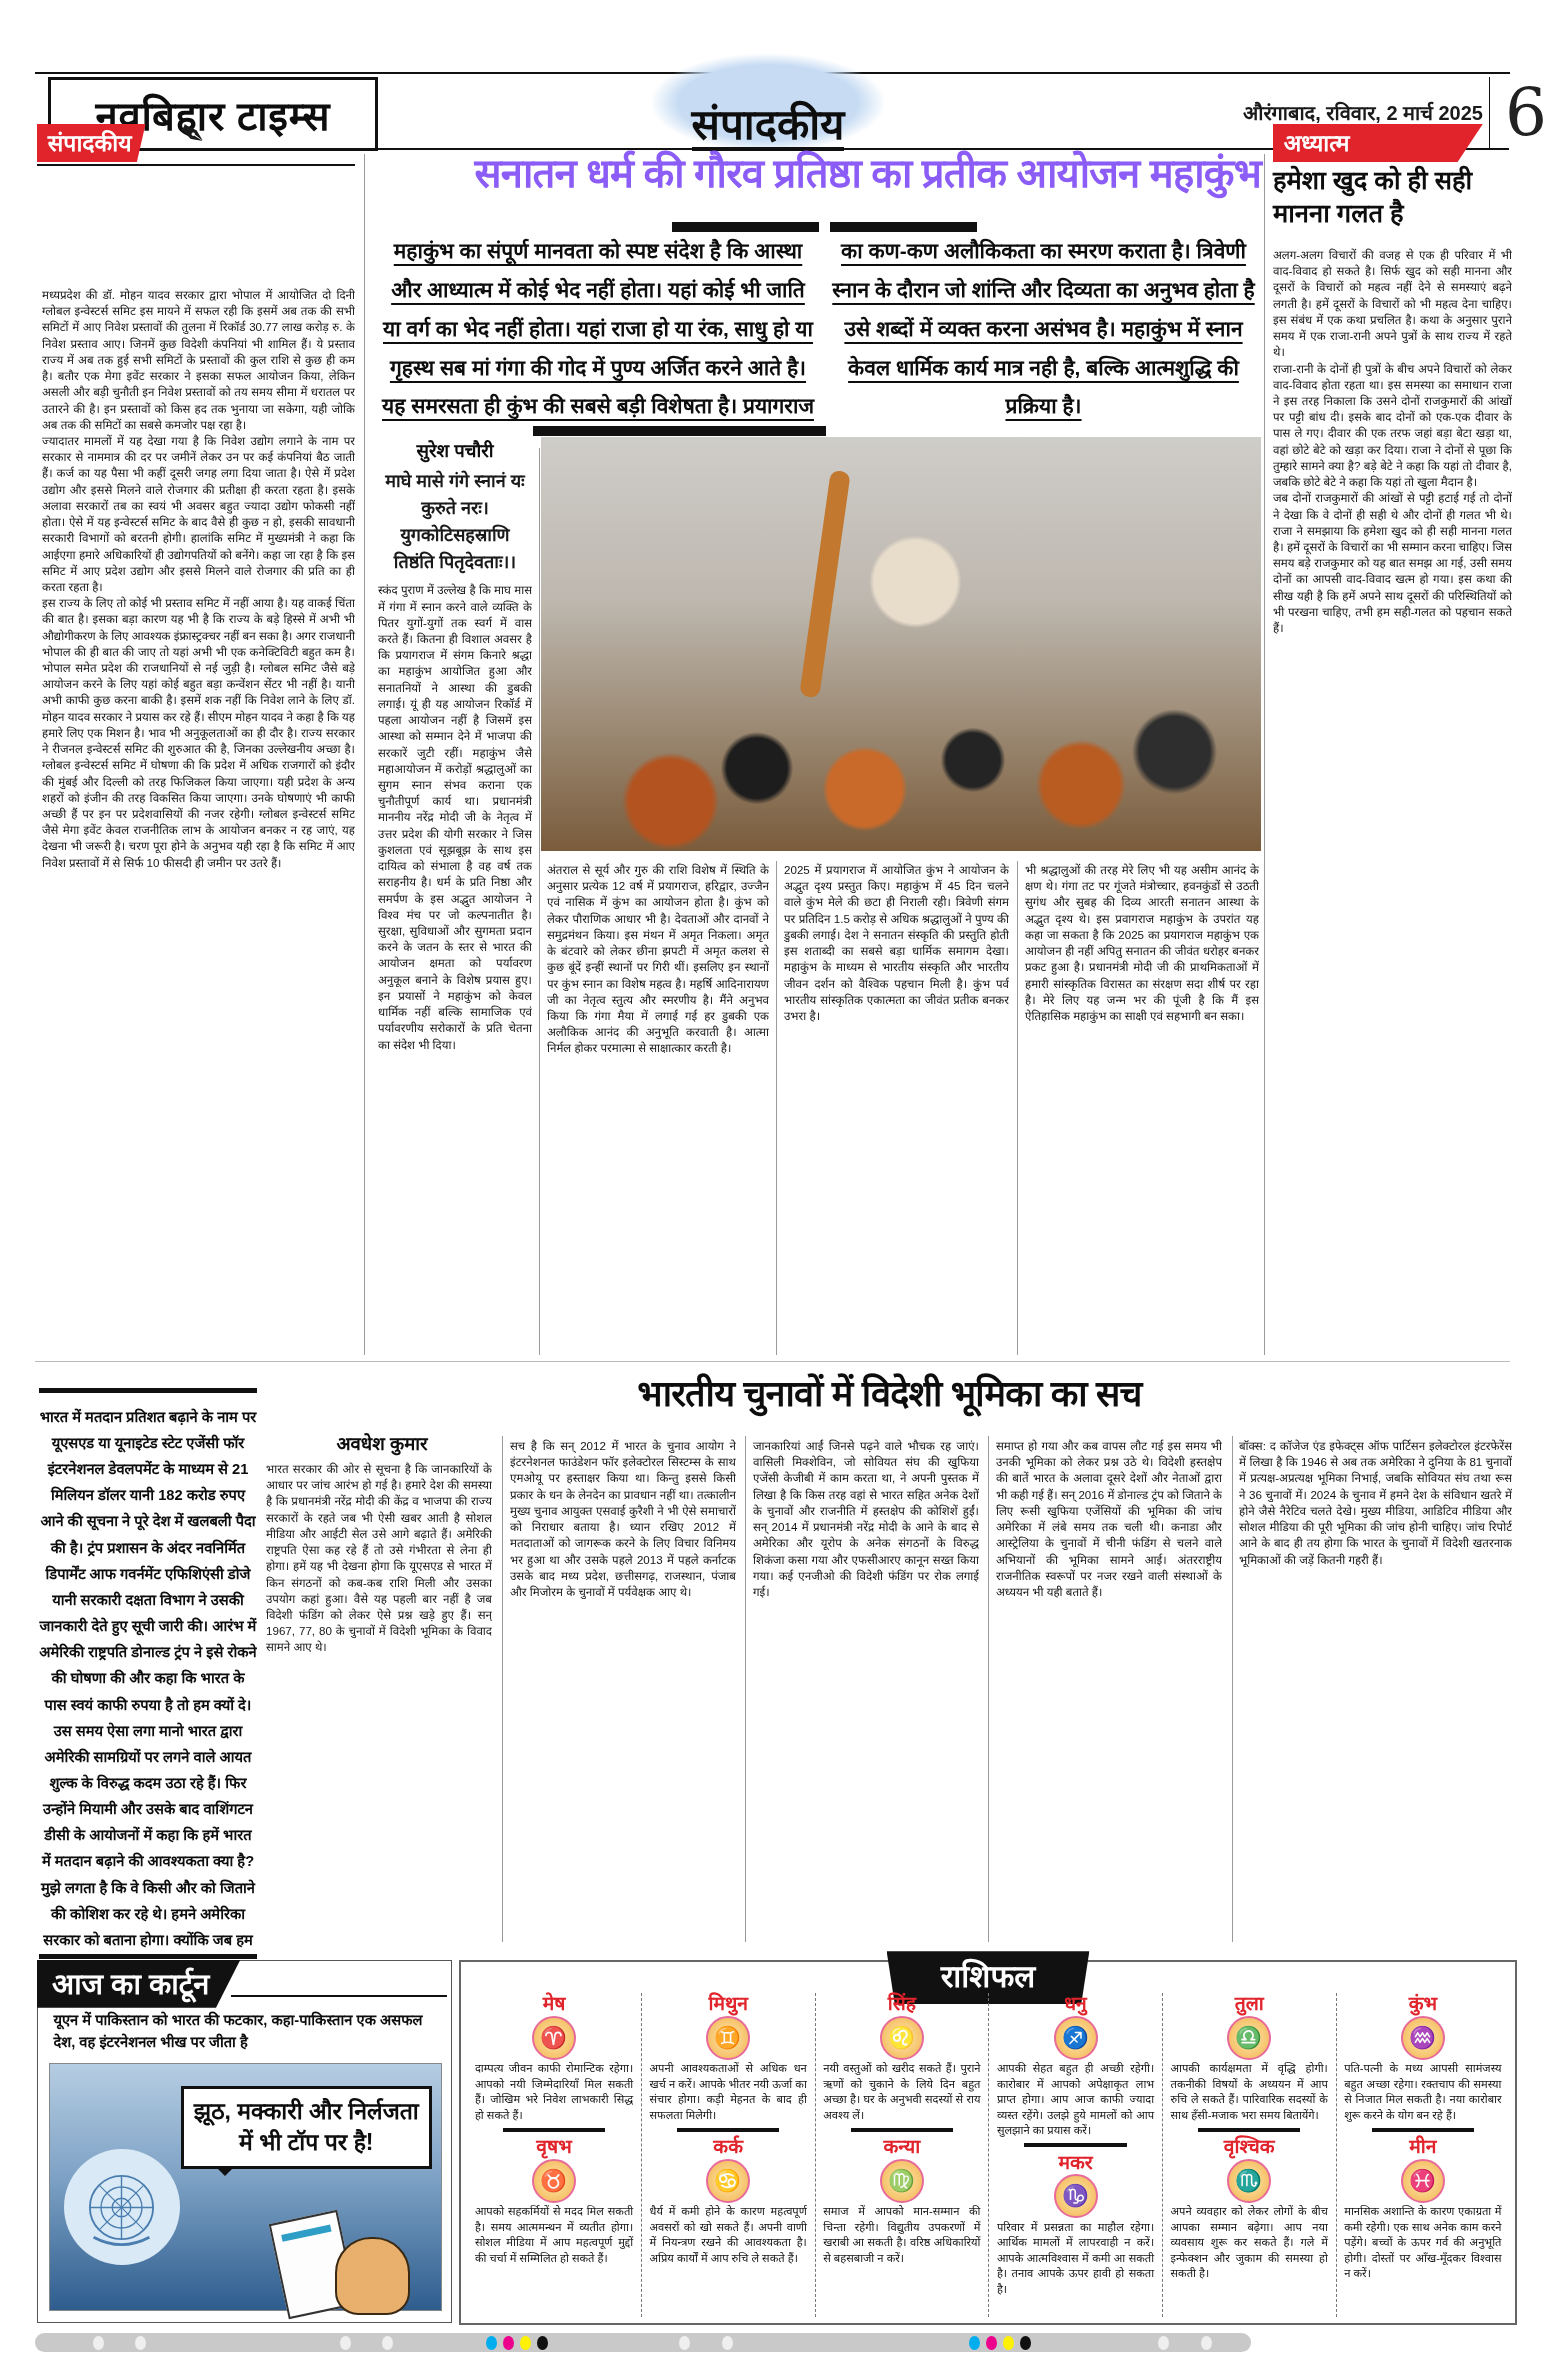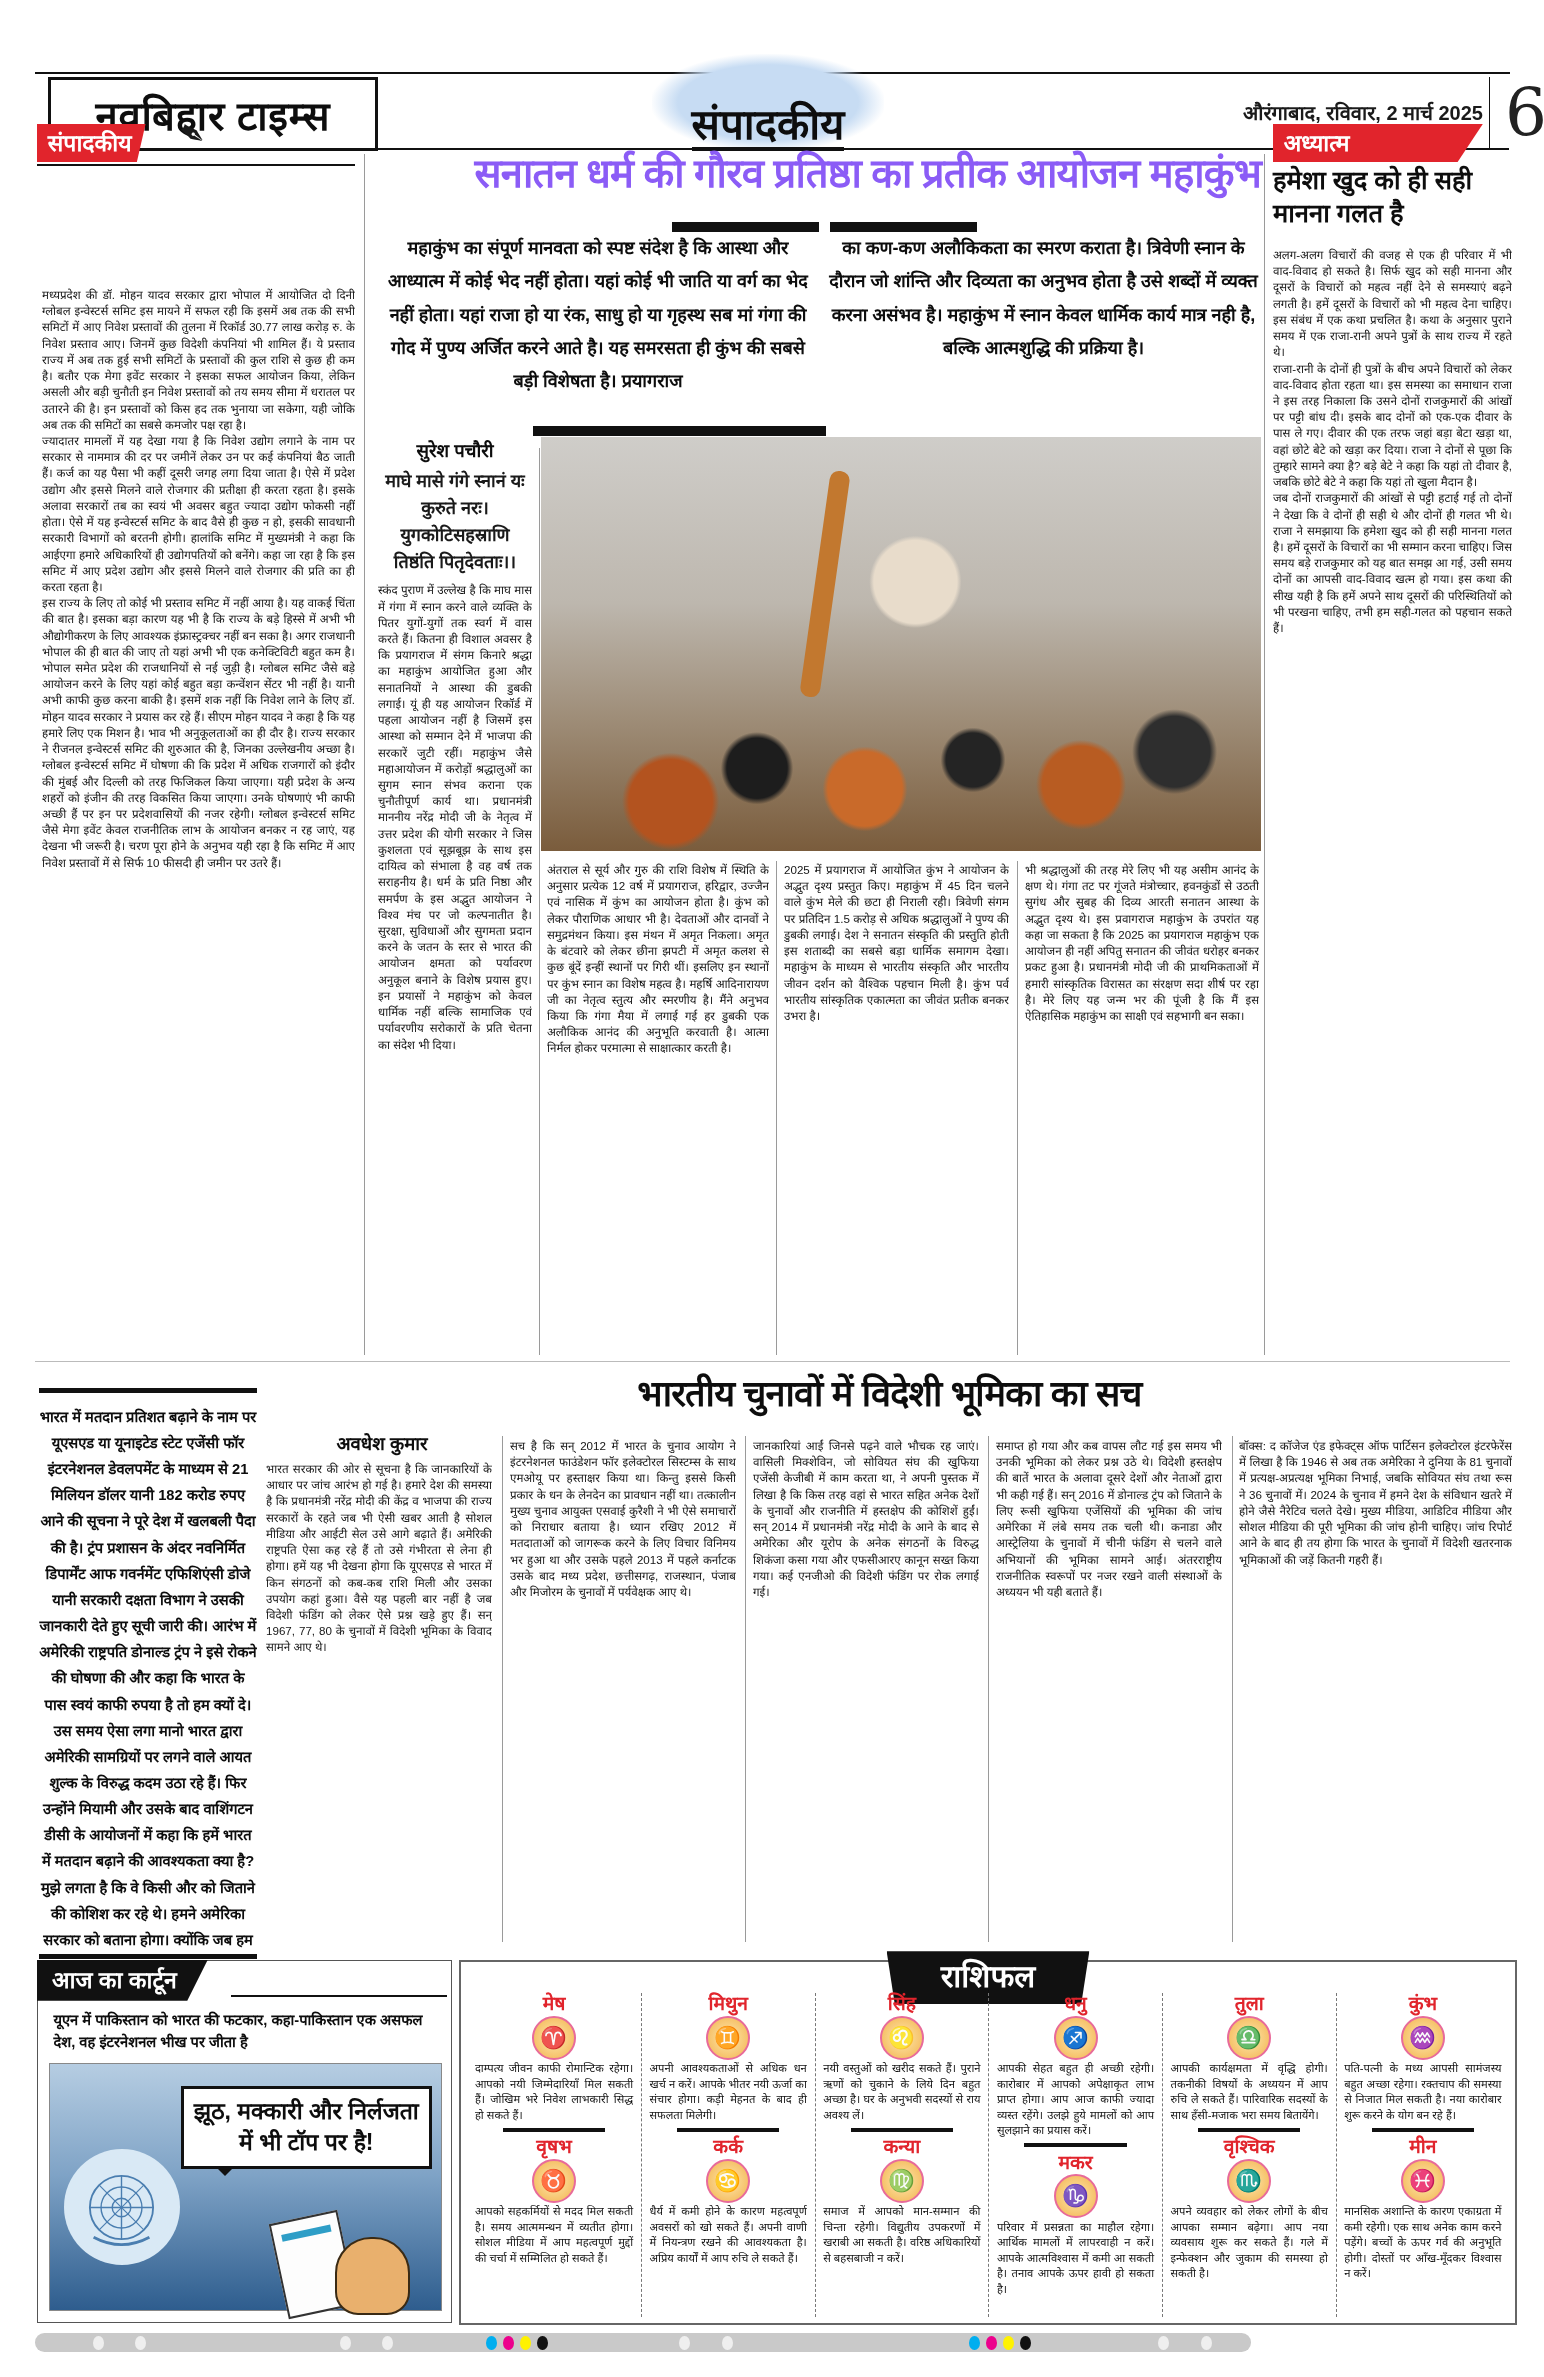--- a/index.html
+++ b/index.html
@@ -32,22 +32,22 @@
                font-weight:bold;font-size:36px;line-height:1.25;color:#0d0d0d;}
   .main-headline{position:absolute;left:377px;top:151px;width:884px;text-align:right;
                font-weight:bold;font-size:40px;line-height:1.1;color:#8b5cf6;
                font-family:"Liberation Sans",sans-serif;letter-spacing:-0.8px;}
   .sp-headline{position:absolute;left:1273px;top:164px;width:241px;
                font-weight:bold;font-size:25.5px;line-height:1.3;color:#0d0d0d;}
   .mid-headline{position:absolute;left:266px;top:1368px;width:1247px;text-align:center;
                font-weight:bold;font-size:36px;color:#0d0d0d;letter-spacing:-0.8px;}
 
   .bodytext{font-size:11.6px;line-height:1.4;text-align:justify;white-space:pre-line;color:#141414;}
-  .intro{position:absolute;top:232px;font-weight:bold;font-size:18px;line-height:1.85;
-         text-align:center;color:#0d0d0d;
+  .intro{position:absolute;top:232px;font-weight:bold;font-size:21px;line-height:1.85;
+         text-align:center;color:#0d0d0d;text-decoration:underline;
          text-decoration-thickness:1.5px;text-underline-offset:6.2px;}
   .blackbar{position:absolute;height:10px;background:#111;}
 
   .byline{font-weight:bold;font-size:18.5px;text-align:center;color:#0d0d0d;}
   .shloka{font-weight:bold;font-size:18px;text-align:center;white-space:pre-line;line-height:1.5;margin:6.2px 0;}
 
   
   .photo{position:absolute;left:541px;top:437px;width:720px;height:414px;
      background:
        radial-gradient(circle at 18% 88%, #b3531f 0 6%, rgba(0,0,0,0) 7%),
@@ -65,21 +65,21 @@
   .pullquote{position:absolute;left:39px;top:1388px;width:218px;height:550px;
       border-top:5.4px solid #111;border-bottom:5.4px solid #111;
       font-weight:bold;font-size:14.7px;line-height:1.78;text-align:center;color:#0d0d0d;
       padding-top:10.8px;overflow:hidden;white-space:pre-line;}
 
   
   .colblock{position:absolute;overflow:hidden;}
 
   
   .cartoon-box{position:absolute;left:37px;top:1960px;width:413px;height:361px;border:1.5px solid #555;}
-  .black-tag{position:absolute;background:#111;color:#fff;font-weight:bold;font-size:23px;
+  .black-tag{position:absolute;background:#111;color:#fff;font-weight:bold;font-size:29px;
              padding:3.1px 31px 6.2px 15.4px;clip-path:polygon(0 0,100% 0,88% 100%,0 100%);}
   .cartoon-caption{position:absolute;left:15.4px;top:48px;width:382px;
              font-weight:bold;font-size:14.7px;line-height:1.5;color:#0d0d0d;}
   .cartoon-art{position:absolute;left:10.8px;top:102px;width:391px;height:246px;
              background:linear-gradient(180deg,#b6cde2 0%,#7fa3c6 45%,#2e5d8e 100%);border:0.8px solid #888;}
   .un-emblem{position:absolute;left:14px;top:85px;width:116px;height:116px;border-radius:50%;
              background:#d9e9f5;display:flex;align-items:center;justify-content:center;}
   .bubble{position:absolute;right:9.3px;top:21.6px;width:232px;background:#fff;border:3.1px solid #111;
           font-weight:bold;font-size:23px;line-height:1.35;text-align:center;padding:7.7px 6.2px;color:#0d0d0d;}
   .bubble:after{content:"";position:absolute;left:31px;bottom:-20px;border:10.8px solid transparent;

